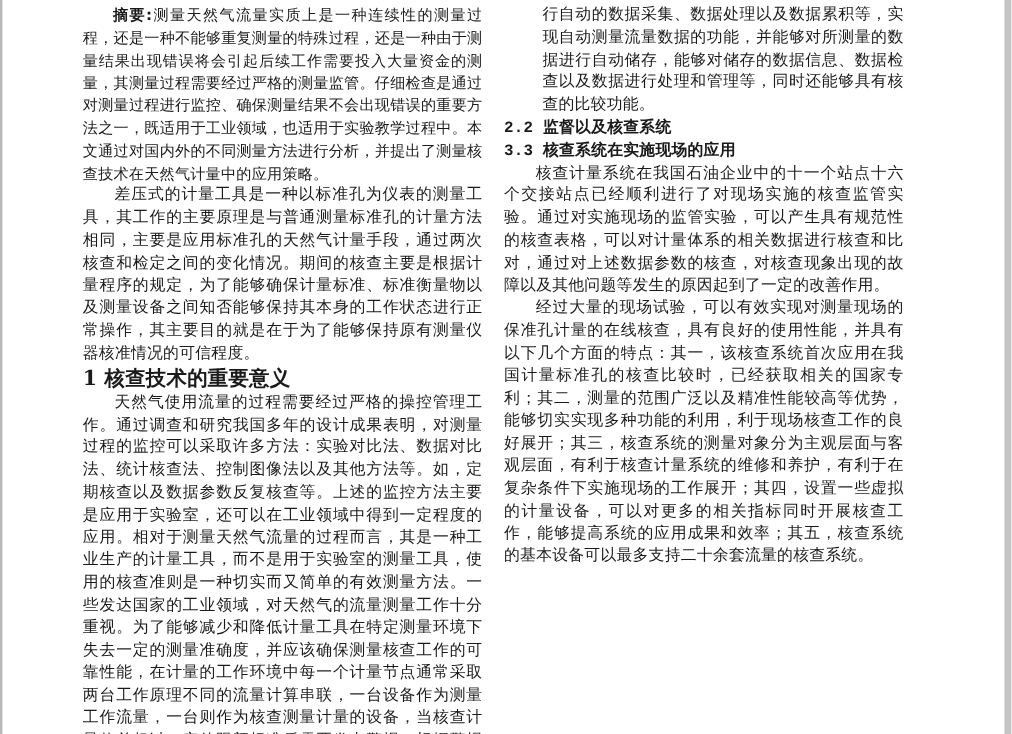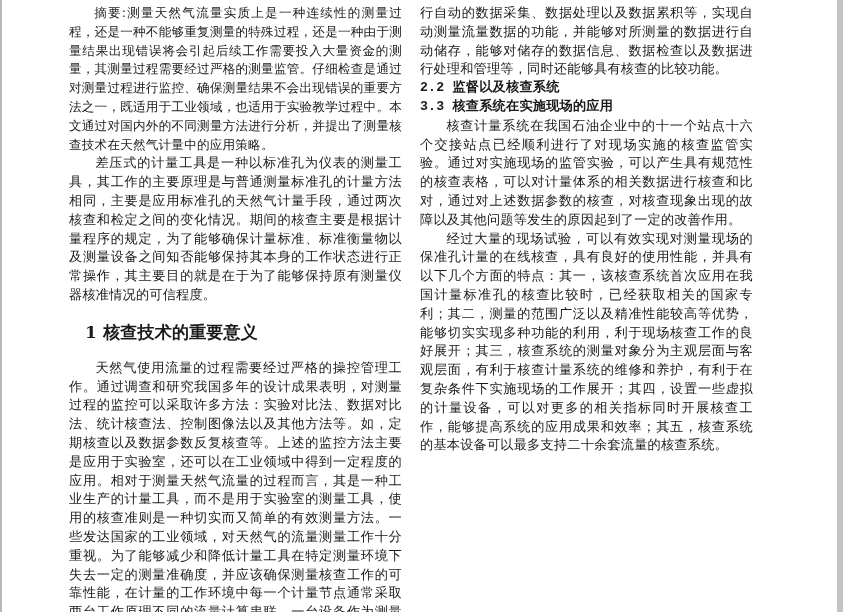--- a/index.html
+++ b/index.html
@@ -4,24 +4,24 @@
 <style>
   html, body { margin:0; padding:0; }
   body { width:843px; height:612px; overflow:hidden; background:#ffffff; position:relative;
          font-family:"DejaVu Serif","Liberation Serif",serif; color:#1a1a1a; }
   .left-edge { position:absolute; left:0; top:0; width:2px; height:612px; background:#b8b8b8; }
   .right-edge { position:absolute; left:837px; top:0; width:6px; height:612px; background:#c4c4c4; }
   .col { position:absolute; top:4px; width:333px; font-size:13.2px; line-height:18.8px; text-align:justify; letter-spacing:0.2px; }
   .col.left { left:69px; }
   .col.right { left:420px; top:4px; }
   p { margin:0; text-indent:2em; }
-  p.noindent { text-indent:0; }
-  .kw-label { font-family:"DejaVu Sans","Liberation Sans",sans-serif; font-weight:normal; }
+  p.noindent { text-indent:0;margin-left:32px; }
+  .kw-label { font-family:"DejaVu Sans","Liberation Sans",sans-serif; font-weight:bold; }
   .abstract { font-size:12.6px; }
-  h2.sec { margin:16px; font-size:17px; line-height:22px; font-weight:bold; font-family:"DejaVu Serif","Liberation Serif",serif; }
+  h2.sec { margin:0; font-size:17px; line-height:22px; font-weight:bold; font-family:"DejaVu Serif","Liberation Serif",serif; }
   h3.sub { margin:0; font-size:13.2px; line-height:18.8px; font-weight:bold; font-family:Liberation Mono, monospace; }
 </style>
 </head>
 <body>
 
 <div class="left-edge"></div>
 <div class="right-edge"></div>
 
 <div class="col left">
   <p class="abstract"><span class="kw-label">摘要:</span><span>测量天然气流量实质上是一种连续性的测量过程，还是一种不能够重复测量的特殊过程，还是一种由于测量结果出现错误将会引起后续工作需要投入大量资金的测量，其测量过程需要经过严格的测量监管。仔细检查是通过对测量过程进行监控、确保测量结果不会出现错误的重要方法之一，既适用于工业领域，也适用于实验教学过程中。本文通过对国内外的不同测量方法进行分析，并提出了测量核查技术在天然气计量中的应用策略。</span></p>

